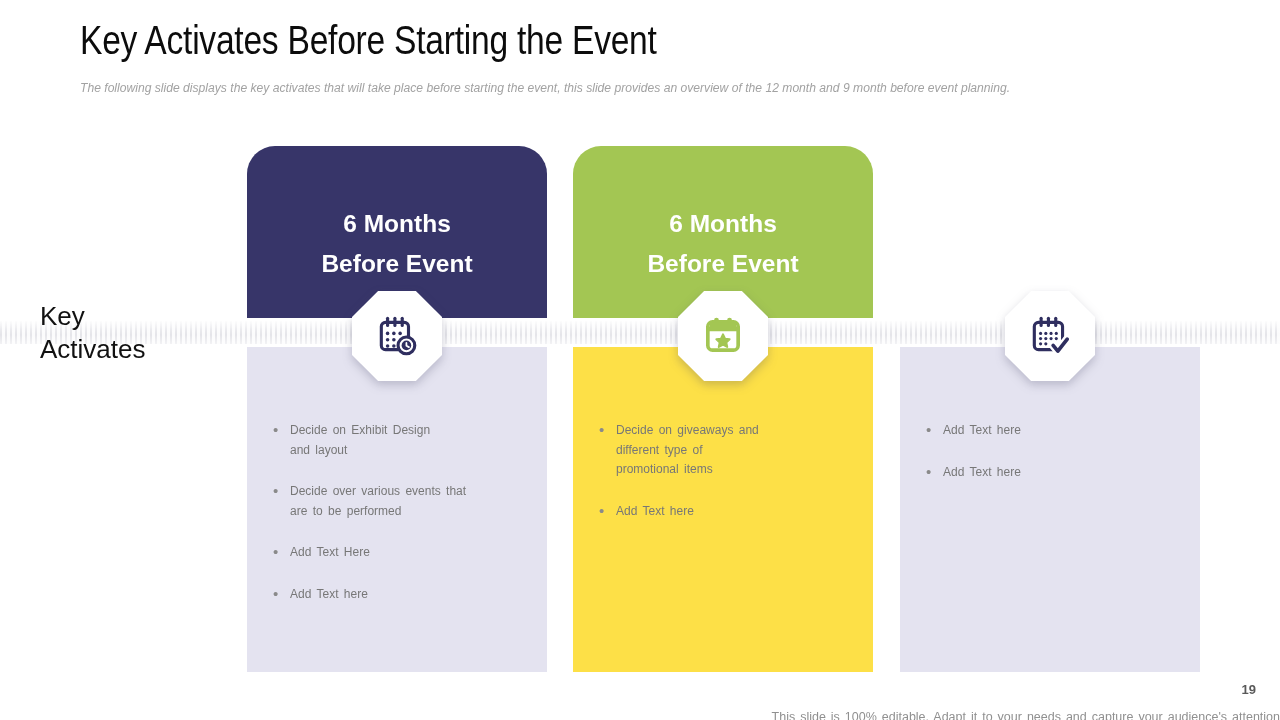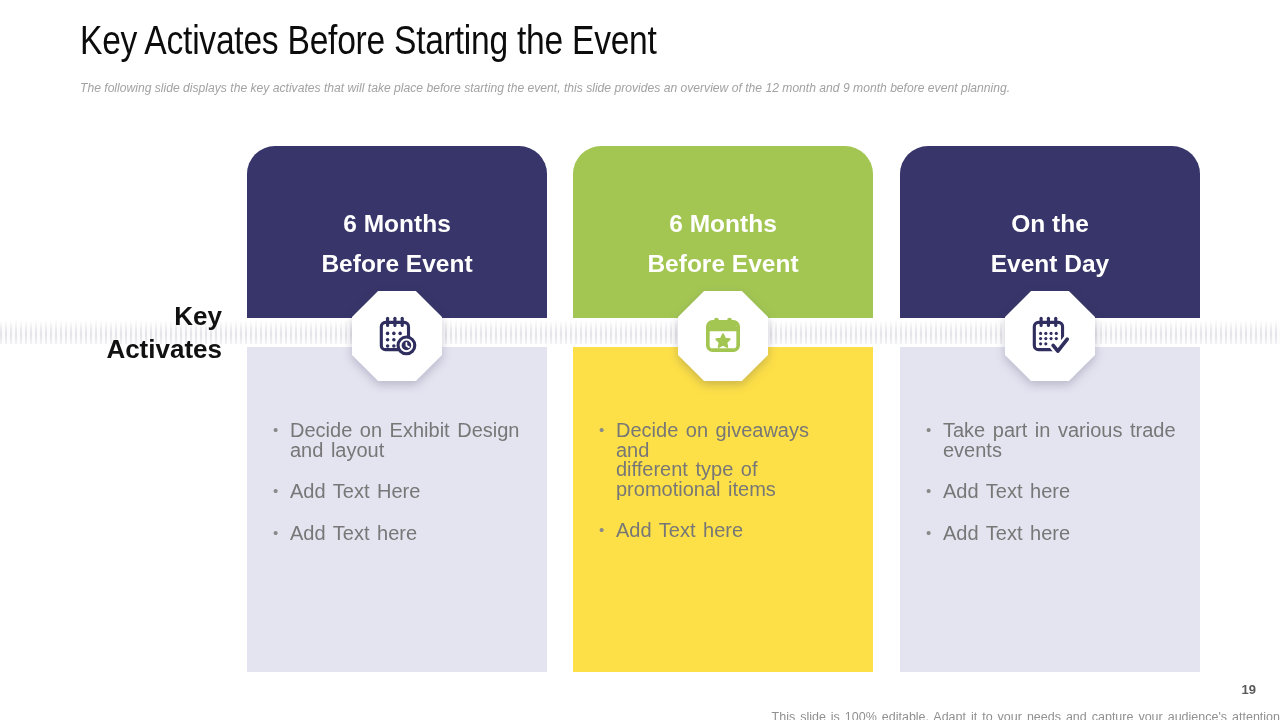--- a/index.html
+++ b/index.html
@@ -42,23 +42,23 @@
     background-image:
       linear-gradient(180deg, rgba(255,255,255,0.92) 0%, rgba(255,255,255,0.25) 40%, rgba(255,255,255,0.05) 60%, rgba(255,255,255,0.55) 100%),
       repeating-linear-gradient(90deg, #e3e3e8 0px, #e3e3e8 2px, #fbfbfc 2px, #fbfbfc 5px);
     z-index: 1;
   }
 
   
   .side-label {
     position: absolute;
     left: 40px; top: 300px; width: 182px;
-    text-align: right;
+    text-align: left;
     font-size: 26px;
-    font-weight: 700;
+    font-weight: 400;
     color: #111111;
     line-height: 33px;
     white-space: pre-line;
     z-index: 2;
   }
 
   
   .column { position: absolute; top: 0; width: 300px; height: 720px; }
   .column.c1 { left: 247px; }
   .column.c2 { left: 573px; }
@@ -108,21 +108,21 @@
   .octagon svg { display: block; }
 
   .bullet-list {
     list-style: none;
     padding: 74px 24px 0 26px;
   }
   .bullet-list li {
     position: relative;
     padding-left: 17px;
     margin-bottom: 22px;
-    font-size: 20px;
+    font-size: 12px;
     line-height: 19.5px;
     color: #777777;
     word-spacing: 2px;
     white-space: pre-line;
   }
   .bullet-list li::before {
     content: "\2022";
     position: absolute;
     left: 0; top: -1px;
     color: #8a8a8a;
@@ -156,20 +156,22 @@
 <div class="ribbon"></div>
 
 <div class="side-label">Key
 Activates</div>
 
 <div class="column c1">
   <div class="col-body lavender">
     <ul class="bullet-list">
       <li>Decide on Exhibit Design
 and layout</li>
+      <li>Decide over various events that
+are to be performed</li>
       <li>Add Text Here</li>
       <li>Add Text here</li>
     </ul>
   </div>
   <div class="col-header navy">
     <div class="col-title">6 Months
 Before Event</div>
   </div>
   <div class="octagon-wrap">
     <div class="octagon">
@@ -220,28 +222,23 @@
         <path d="M9.5 9 h25 v5 h-25 z" fill="#a3c653"></path>
         <polygon points="22,20.5 23.9,24.6 28.3,25.1 25.1,28.1 26,32.4 22,30.2 18,32.4 18.9,28.1 15.7,25.1 20.1,24.6" fill="#a3c653" stroke="#a3c653" stroke-width="2" stroke-linejoin="round"></polygon>
       </svg>
     </div>
   </div>
 </div>
 
 <div class="column c3">
   <div class="col-body lavender">
     <ul class="bullet-list">
-      <li>Take part in various trade events</li>
       <li>Add Text here</li>
       <li>Add Text here</li>
     </ul>
-  </div>
-  <div class="col-header navy">
-    <div class="col-title">On the
-Event Day</div>
   </div>
   <div class="octagon-wrap">
     <div class="octagon">
       <svg width="46" height="46" viewBox="0 0 44 44">
         <g fill="none" stroke="#2f2e5f" stroke-width="3" stroke-linecap="round">
           <rect x="7" y="9" width="27" height="26" rx="4"></rect>
           <line x1="13.5" y1="5" x2="13.5" y2="12"></line>
           <line x1="20.5" y1="5" x2="20.5" y2="12"></line>
           <line x1="27.5" y1="5" x2="27.5" y2="12"></line>
         </g>

